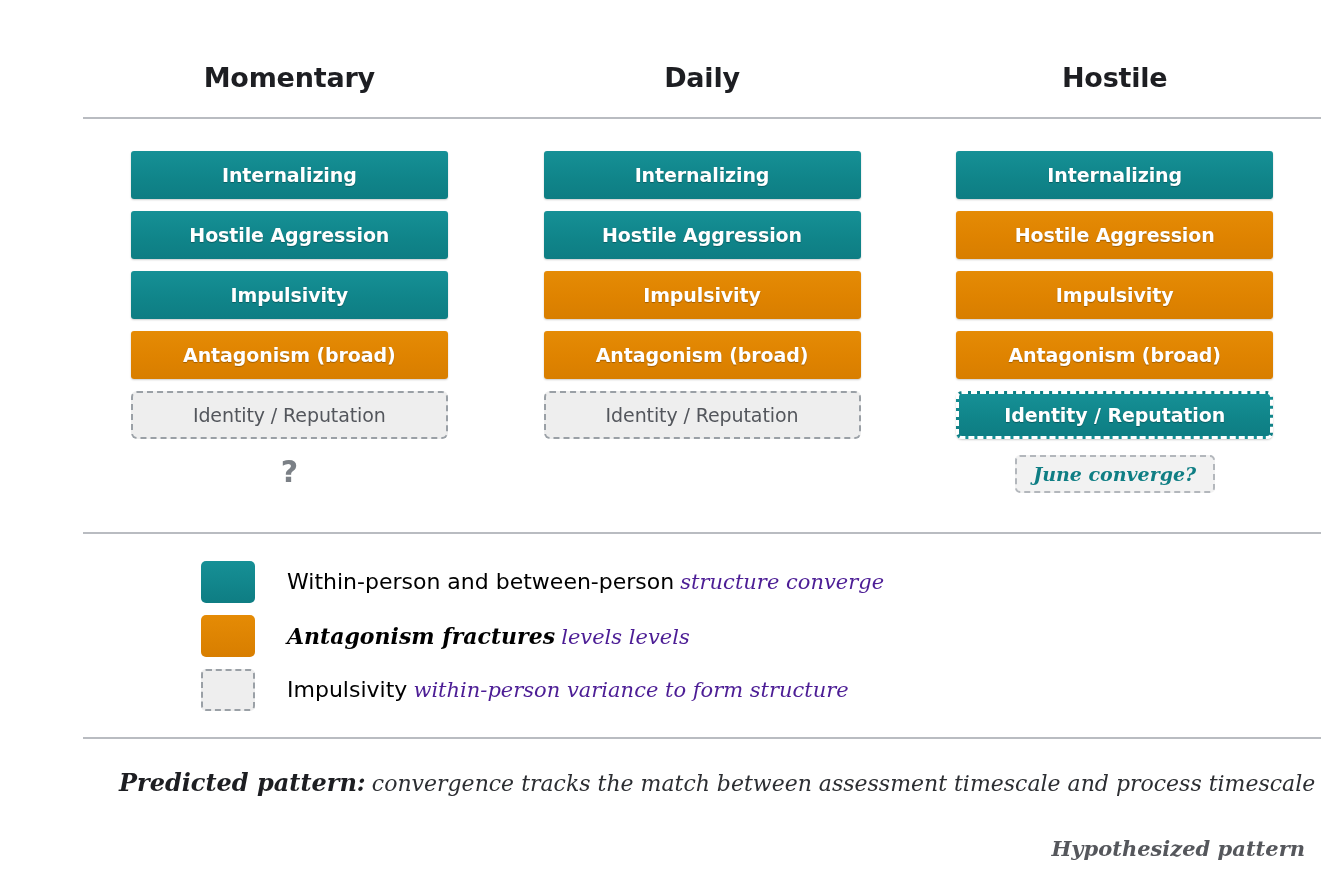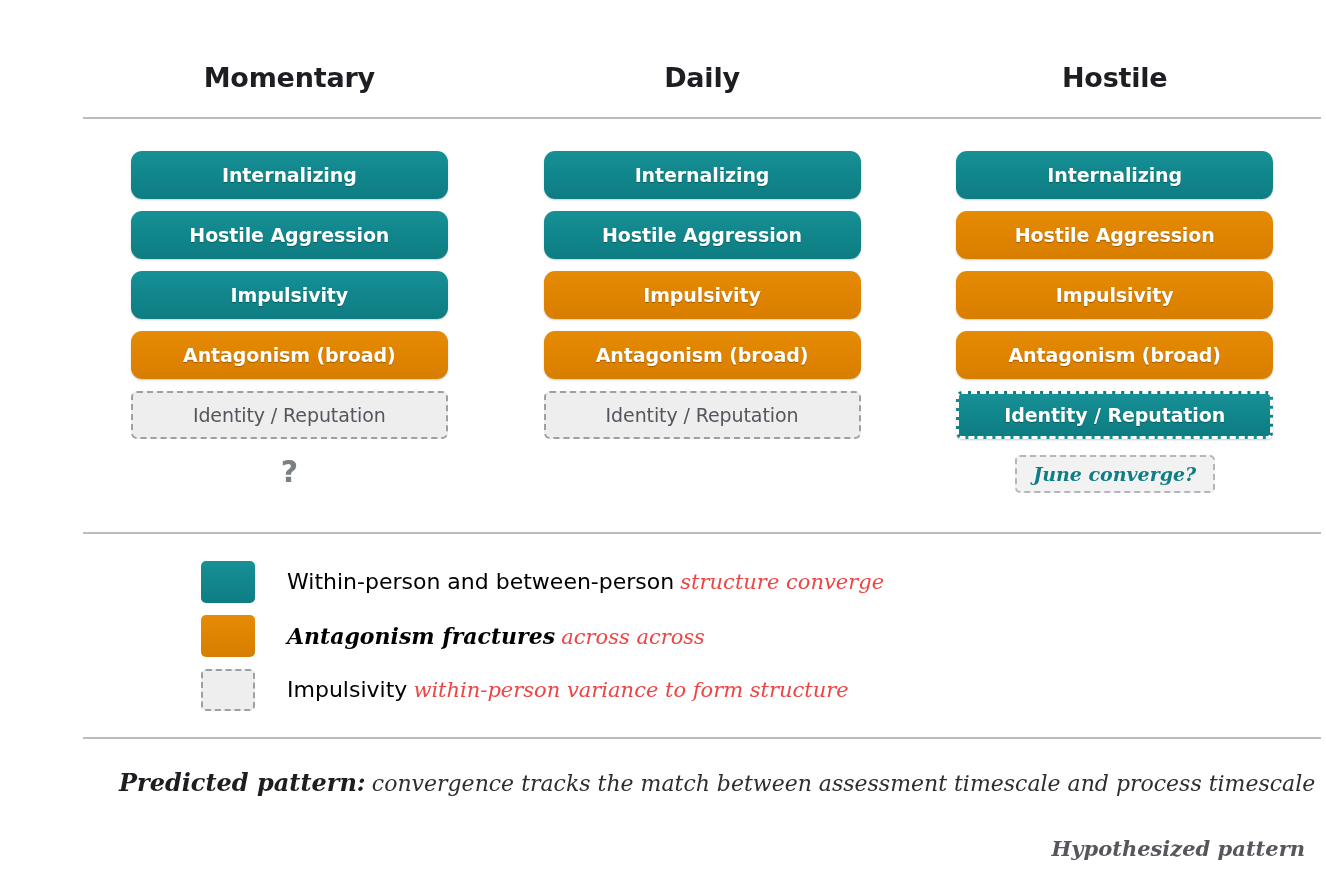--- a/index.html
+++ b/index.html
@@ -64,21 +64,21 @@
     flex: 1 1 0;
     display: flex;
     flex-direction: column;
     align-items: center;
   }
   .bar {
     position: relative;
     width: 317px;
     height: 48px;
     margin-bottom: 12px;
-    border-radius: 11px;
+    border-radius: 3px;
     display: flex;
     align-items: center;
     justify-content: center;
     box-sizing: border-box;
     font-family: "DejaVu Sans", "Liberation Sans", sans-serif;
     font-size: 19px;
     font-weight: bold;
     letter-spacing: -0.1px;
   }
   .bar.teal {
@@ -181,21 +181,21 @@
   }
   .lg-strong.ital {
     font-family: "DejaVu Serif", "Liberation Serif", serif;
     font-style: italic;
     font-weight: bold;
   }
   .lg-em {
     font-family: "DejaVu Serif", "Liberation Serif", serif;
     font-style: italic;
     font-size: 21px;
-    color: #ef4444;
+    color: #4c1d95;
   }
 
   
   .predicted {
     position: absolute;
     left: 84px;
     top: 768px;
     font-size: 22px;
     white-space: nowrap;
   }
@@ -271,21 +271,21 @@
 
   <div class="legend">
 
     <div class="legend-row">
       <div class="swatch teal"></div>
       <div class="legend-text"><span class="lg-strong">Within-person and between-person</span> <span class="lg-em">structure converge</span></div>
     </div>
 
     <div class="legend-row">
       <div class="swatch orange"></div>
-      <div class="legend-text"><span class="lg-strong ital">Antagonism fractures</span> <span class="lg-em">across across</span></div>
+      <div class="legend-text"><span class="lg-strong ital">Antagonism fractures</span> <span class="lg-em">levels levels</span></div>
     </div>
 
     <div class="legend-row">
       <div class="swatch ghost"></div>
       <div class="legend-text"><span class="lg-strong">Impulsivity</span> <span class="lg-em">within-person variance to form structure</span></div>
     </div>
 
   </div>
 
   <div class="rule rule-bot"></div>

